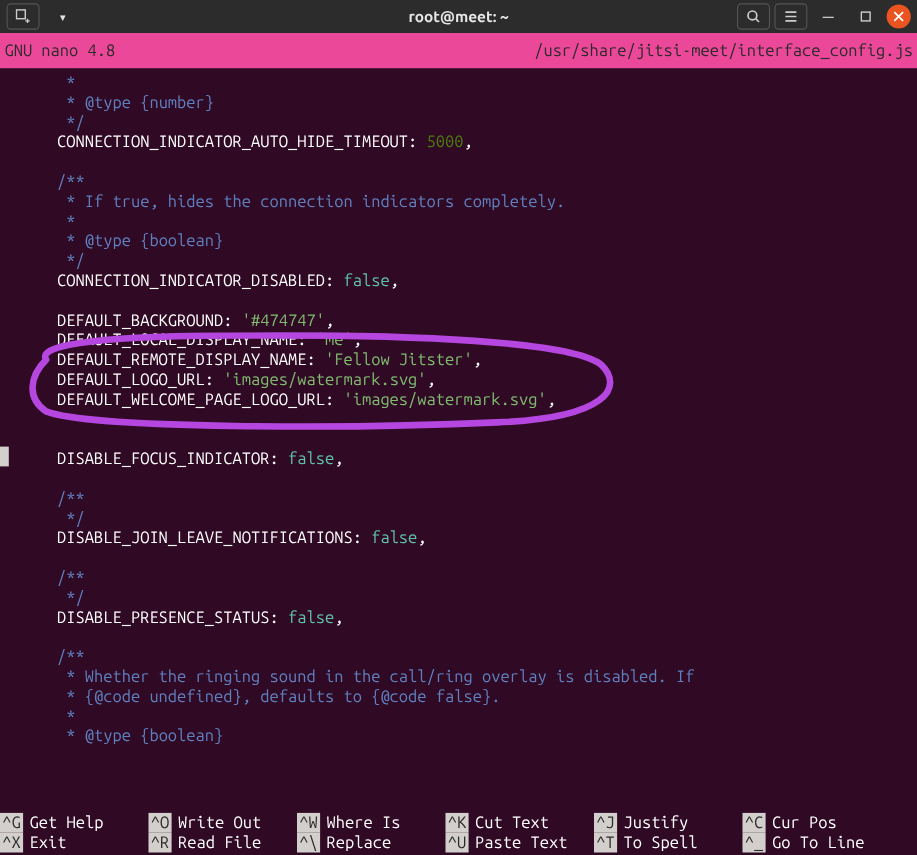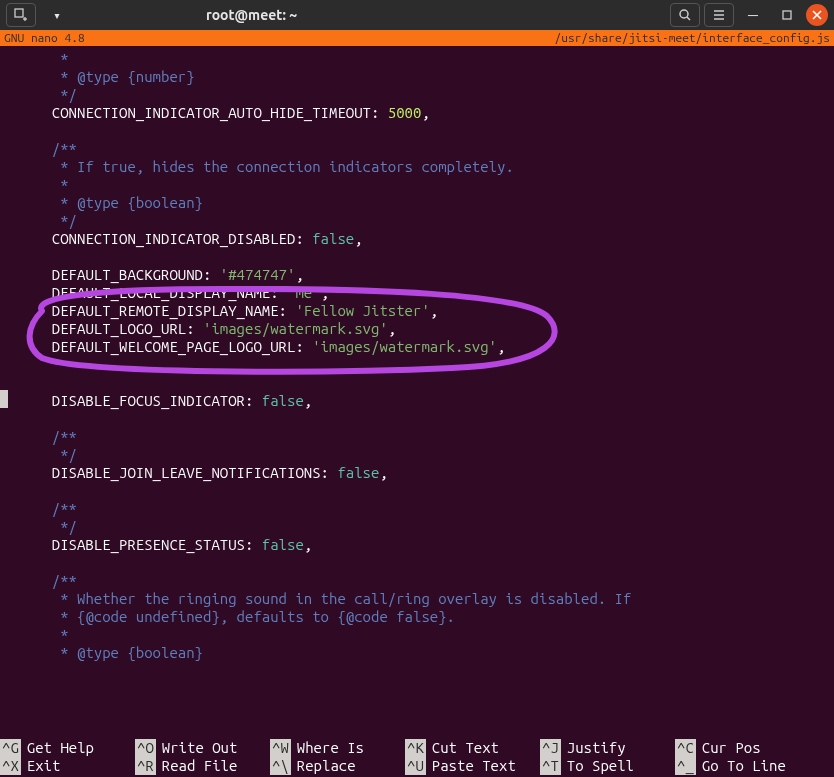--- a/index.html
+++ b/index.html
@@ -16,21 +16,21 @@
       height: 30px;
       background: #2c2c2c;
       display: flex;
       align-items: center;
       padding: 0 6px;
       color: #e6e6e6;
       font-family: "Ubuntu", sans-serif;
       font-size: 14px;
     }
     .titlebar .left { display: flex; align-items: center; gap: 6px; width: 200px; }
-    .titlebar .center { flex: 1; font-weight: bold; }
+    .titlebar .center { flex: 1; text-align: center; font-weight: bold; }
     .titlebar .right { display: flex; align-items: center; gap: 4px; width: 200px; justify-content: flex-end; }
     .tb-btn {
       width: 30px; height: 24px;
       border-radius: 4px;
       display: flex; align-items: center; justify-content: center;
       color: #e6e6e6;
     }
     .tb-btn.newtab { border: 1px solid #555; }
     .tb-btn.dropdown { font-size: 10px; }
     .tb-square {
@@ -40,44 +40,44 @@
     }
     .tb-square.outlined { border: 1px solid #555; }
     .win-min, .win-max { color: #ddd; font-size: 14px; }
     .win-close {
       width: 22px; height: 22px; border-radius: 50%;
       background: #e95420;
       display: flex; align-items: center; justify-content: center;
       color: #fff; font-size: 13px; font-weight: bold;
     }
     .nano-header {
-      background: #f97316;
+      background: #ec4899;
       color: #2b2b2b;
-      height: 16px;
+      height: 32px;
       display: flex;
       align-items: center;
       padding: 0 4px;
-      font-size: 12px;
+      font-size: 15px;
       line-height: 20px;
     }
     .nano-header .editor-name { margin-right: 4px; }
     .nano-header .filepath { flex: 1; text-align: right; margin-left: -110px; }
     .editor {
       position: relative;
       padding: 4px 0 0 0;
       line-height: 18px;
       color: #ffffff;
       height: 688px;
       overflow: hidden;
     }
     .line { white-space: pre; padding-left: 35px; height: 18px; }
     .c-comment { color: #5f7fbf; }
     .c-key { color: #ffffff; }
     .c-string { color: #7fba6f; }
-    .c-num { color: #bef264; }
+    .c-num { color: #4d7c0f; }
     .c-bool { color: #5fc1a8; }
     .c-punct { color: #ffffff; }
     .cursor-marker {
       position: absolute;
       left: 0;
       top: 344px;
       width: 8px;
       height: 18px;
       background: #d2cfcc;
     }

